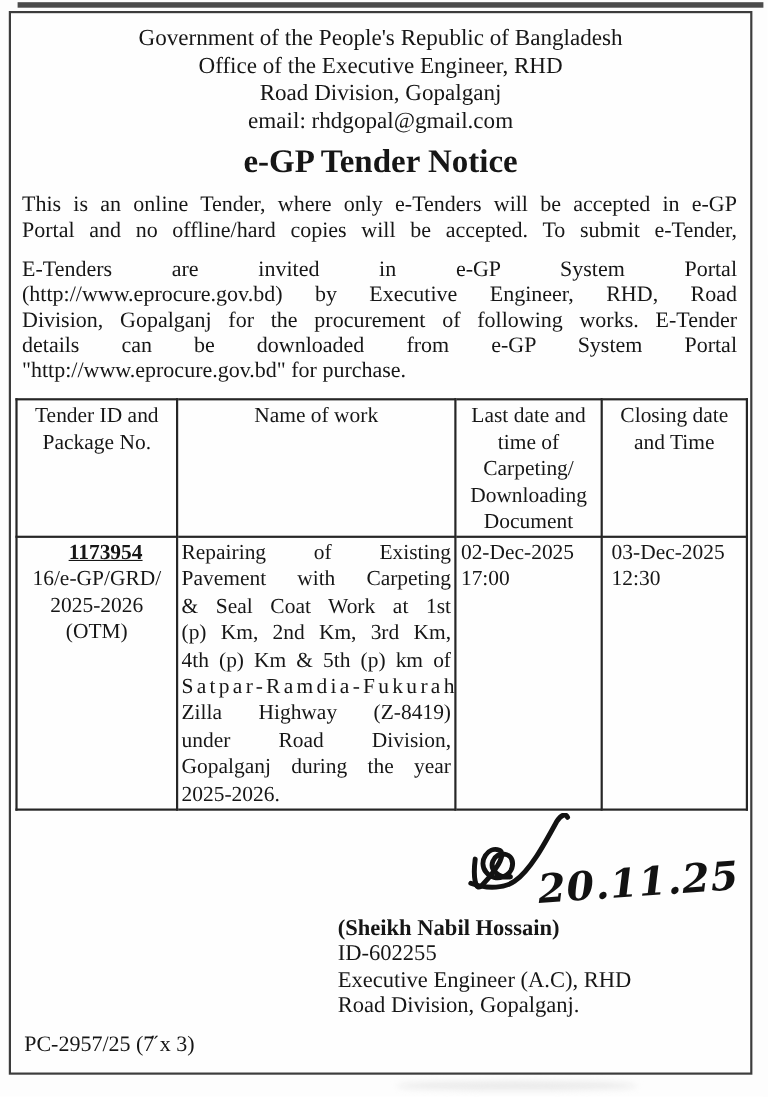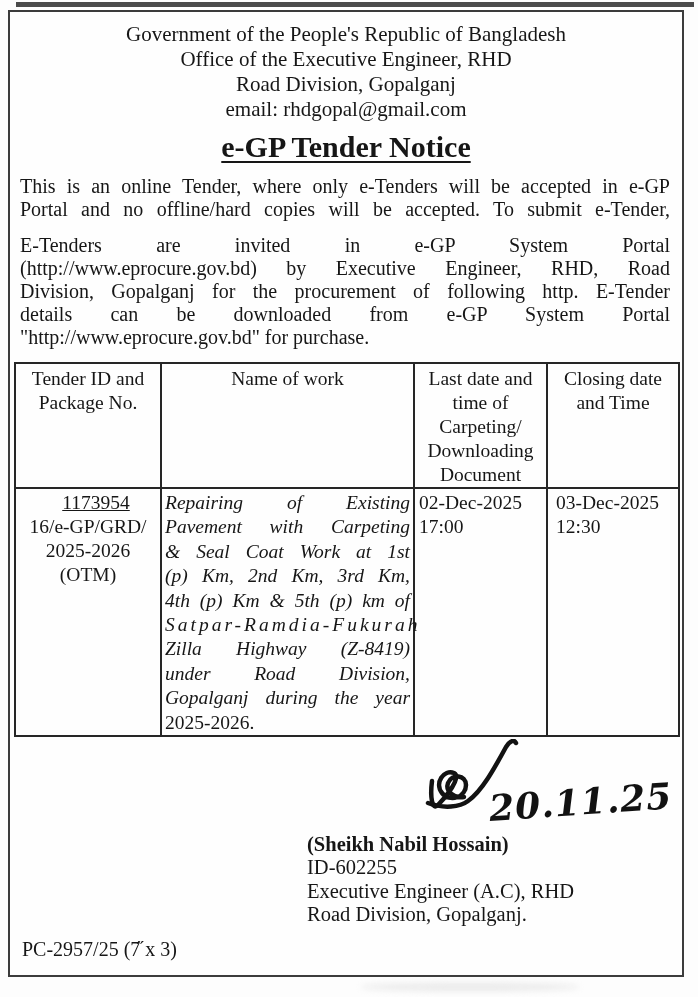--- a/index.html
+++ b/index.html
@@ -24,42 +24,42 @@
     position:absolute; left:8px; top:10px;
     width:676px; height:967px;
     border:2px solid #3c3c3c;
     background:#fefefe;
   }
   .org-block { text-align:center; padding-top:10px; font-size:21px; line-height:25px; }
   .org-block > div { white-space:nowrap; }
   .doc-title {
     text-align:center; margin-top:8px;
     font-size:30px; font-weight:bold;
-    text-decoration:underline; text-underline-offset:4px; text-decoration-thickness:2px;
+    text-underline-offset:4px; text-decoration-thickness:2px;
   }
   .paras { margin:11px 12px 0 10px; font-size:20px; line-height:23px; }
   .para { margin-bottom:13px; }
   .jline { display:block; text-align:justify; text-align-last:justify; white-space:nowrap; }
   .jline-last { display:block; text-align:left; }
   table.tender {
     border-collapse:collapse; table-layout:fixed;
     width:666px; margin:2px 0 0 4px;
   }
   table.tender td {
     border:2px solid #262626;
     vertical-align:top;
     font-size:19.5px; line-height:24px;
   }
   td.th { text-align:center; padding-top:3px; height:120px; }
   td.body-cell { height:245px; padding-top:2px; }
   .cell-line { display:block; }
   .c1-body { text-align:center; }
-  .tender-id { font-weight:normal; text-decoration:underline;padding-left:16px; }
+  .tender-id { font-weight:bold; text-decoration:underline;padding-left:16px; }
   .c2-body { padding:0 3px; }
-  .work-lines .jline { line-height:24.4px;font-style:italic; }
+  .work-lines .jline { line-height:24.4px; }
   .work-lines .jline:nth-child(6) { letter-spacing:3px; }
   .c3-body { padding-left:4px; }
   .c4-body { padding-left:8px; }
   .note { margin:9px 10px 0 10px; font-size:20.5px; line-height:24px; }
   .sign-area { position:relative; height:102px; }
   .signature-svg { position:absolute; left:400px; top:2px; }
   .sig-block {
     width:360px; margin:-6px 15px 0 auto;
     font-size:20.5px; line-height:23.5px;
   }
@@ -84,21 +84,21 @@
     <div class="doc-title">e-GP Tender Notice</div>
 
     <div class="paras">
       <div class="para">
         <span class="jline">This is an online Tender, where only e-Tenders will be accepted in e-GP</span>
         <span class="jline">Portal and no offline/hard copies will be accepted. To submit e-Tender,</span>
       </div>
       <div class="para">
         <span class="jline">E-Tenders are invited in e-GP System Portal</span>
         <span class="jline">(http://www.eprocure.gov.bd) by Executive Engineer, RHD, Road</span>
-        <span class="jline">Division, Gopalganj for the procurement of following http. E-Tender</span>
+        <span class="jline">Division, Gopalganj for the procurement of following works. E-Tender</span>
         <span class="jline">details can be downloaded from e-GP System Portal</span>
         <span class="jline-last">"http://www.eprocure.gov.bd" for purchase.</span>
       </div>
     </div>
 
     <table class="tender">
       <colgroup>
         <col style="width:146px">
         <col style="width:253px">
         <col style="width:133px">

